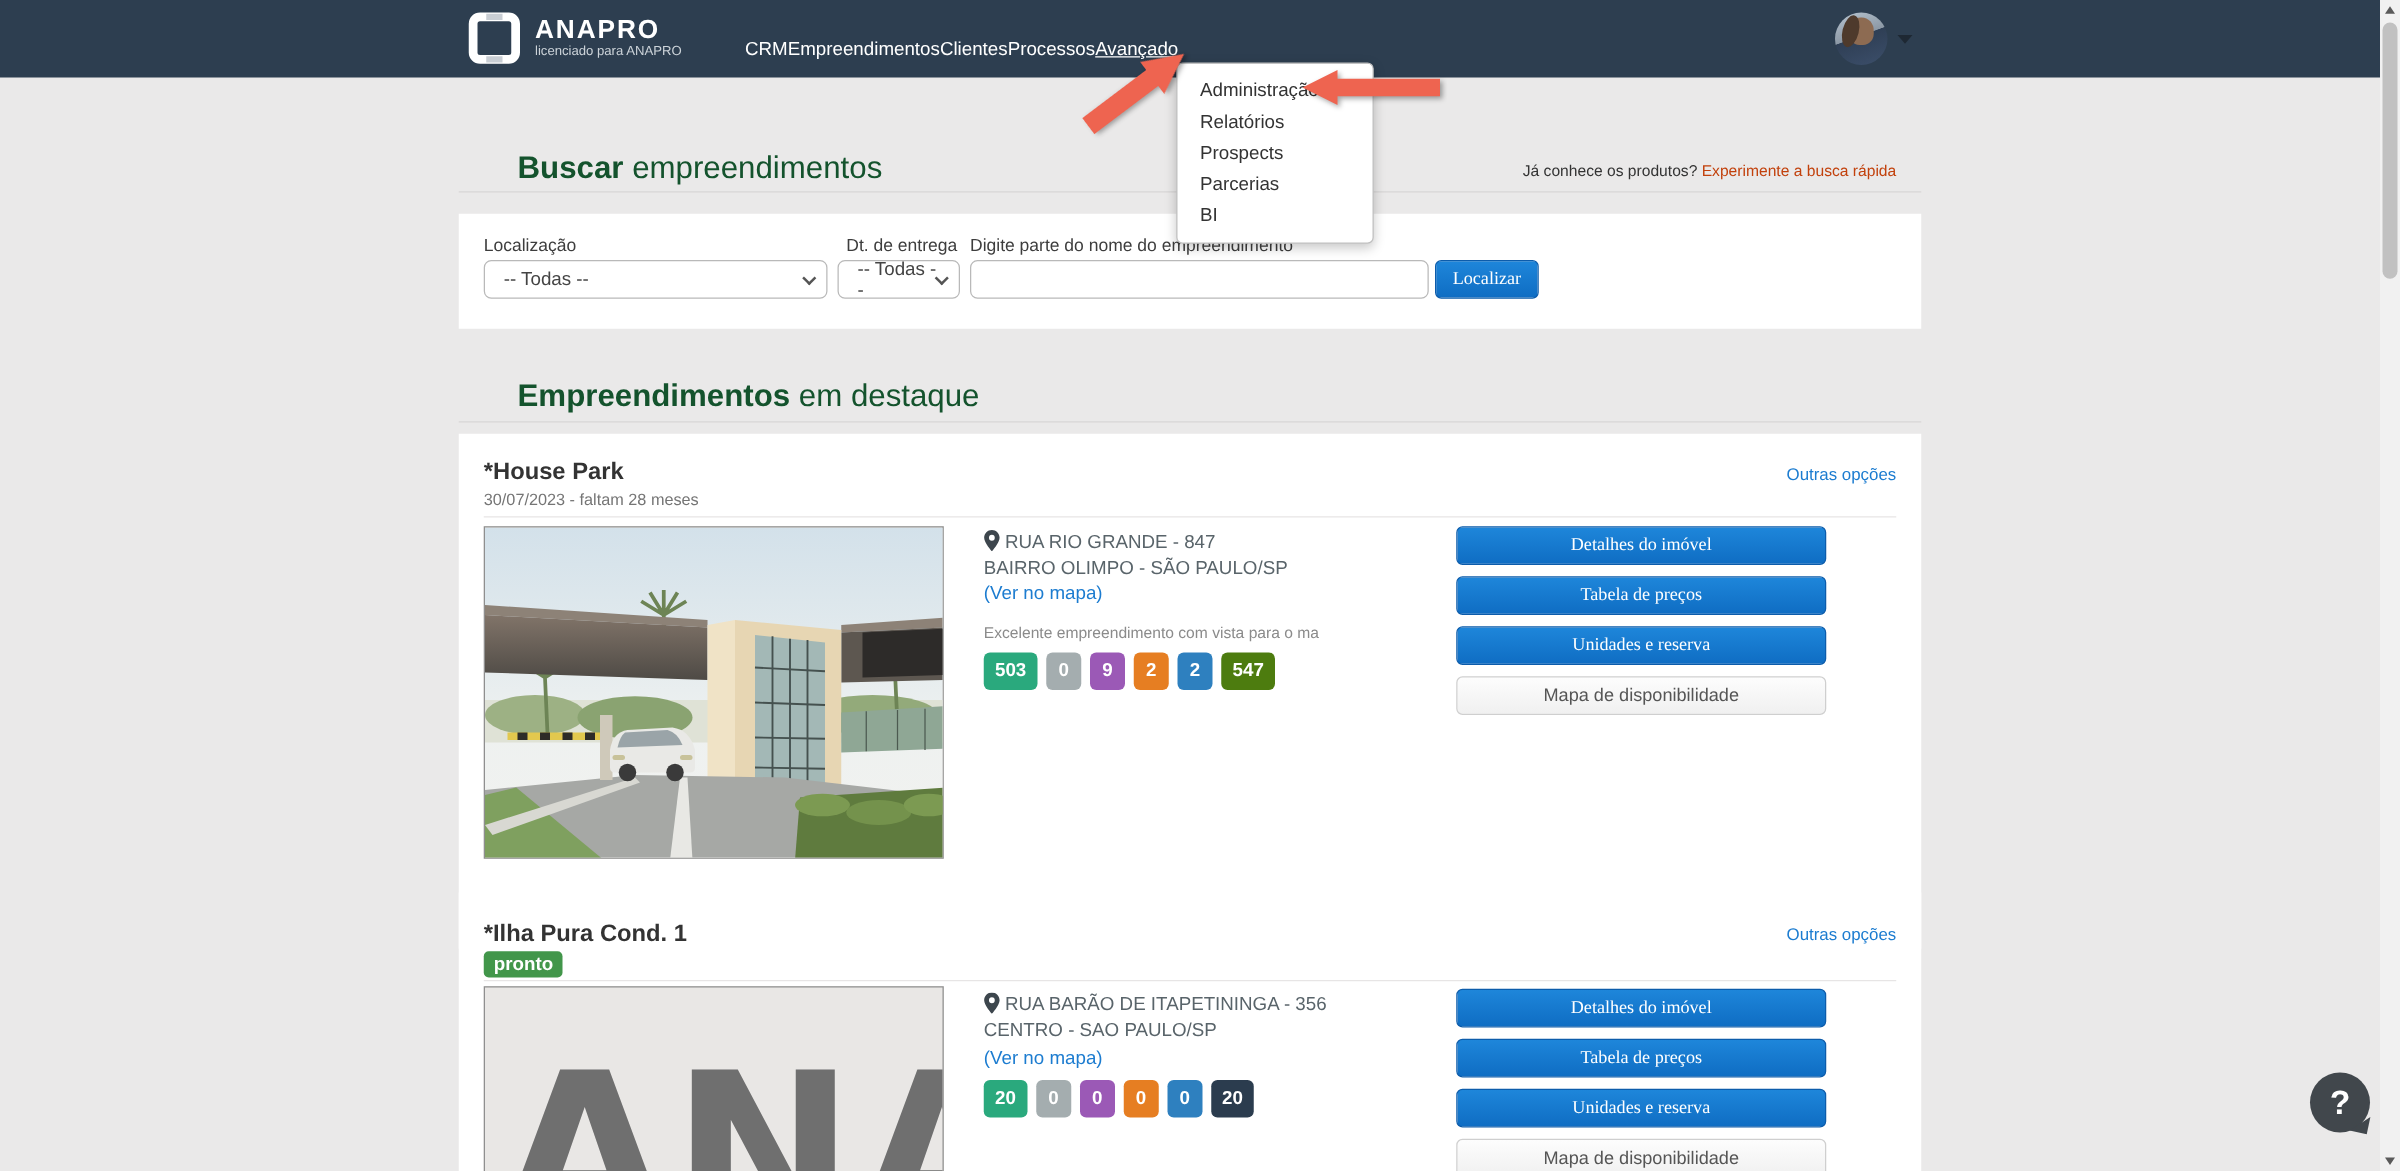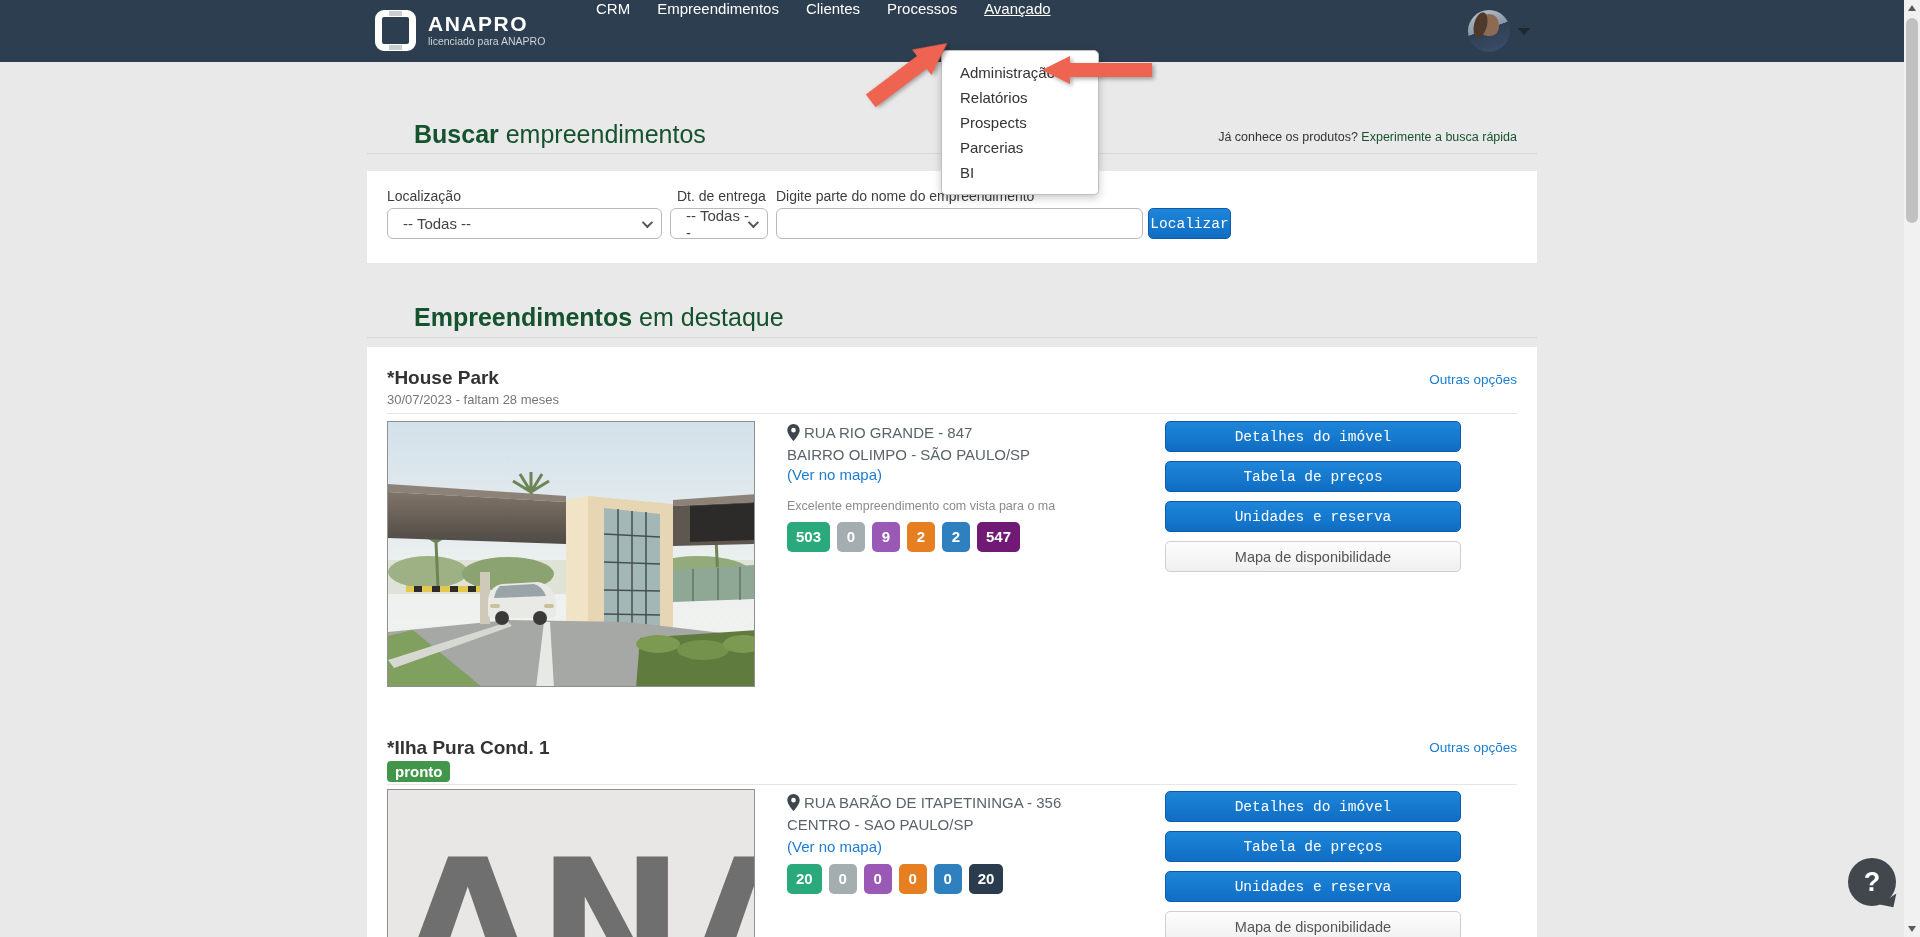--- a/index.html
+++ b/index.html
@@ -8,52 +8,52 @@
 
   
   .navbar { position:absolute; left:0; top:0; width:1904px; height:62px; background:#2d3e50; }
   .brand { position:absolute; left:375px; top:10px; display:flex; align-items:center; cursor:pointer; }
   .brand-icon { width:41px; height:41px; border:7px solid #ffffff; border-radius:9px; background:#2d3e50; position:relative; }
   .brand-icon:before, .brand-icon:after { content:""; position:absolute; left:7px; width:13px; height:5px; background:#c9ced4; }
   .brand-icon:before { top:-6px; } .brand-icon:after { bottom:-6px; }
   .brand-text { margin-left:12px; }
   .brand-name { color:#fff; font-size:21px; font-weight:bold; letter-spacing:1.5px; line-height:22px; }
   .brand-sub { color:#ccd3d9; font-size:10.5px; line-height:13px; }
-  .nav-links { position:absolute; left:596px; top:0; height:78px; display:flex; gap:27px; }
+  .nav-links { position:absolute; left:596px; top:0; height:78px; display:flex; align-items:center; }
   .nav-link { color:#fff; font-size:15px; cursor:pointer; white-space:nowrap; }
   .nav-link.underlined { text-decoration:underline; }
   .avatar-wrap { position:absolute; left:1468px; top:10px; display:flex; align-items:center; cursor:pointer; }
   .avatar { width:42px; height:42px; border-radius:50%; overflow:hidden; background:linear-gradient(160deg,#b9c6d2 0%,#8c98a5 45%,#2f3f55 46%,#3c4f6b 100%); position:relative; }
   .avatar:before { content:""; position:absolute; left:11px; top:4px; width:20px; height:22px; border-radius:48% 48% 42% 42%; background:#8d6b52; }
   .avatar:after { content:""; position:absolute; left:6px; top:2px; width:13px; height:26px; border-radius:50%; background:#4e3a2c; transform:rotate(14deg); }
   .avatar-caret { margin-left:8px; width:0; height:0; border-left:6px solid transparent; border-right:6px solid transparent; border-top:7px solid #1e2833; }
 
   
   .dropdown { position:absolute; left:941px; top:50px; width:158px; background:#fff; border:1px solid #bfbfbf; border-radius:5px; box-shadow:0 3px 9px rgba(0,0,0,.22); padding:9px 0; z-index:30; }
   .dropdown-item { font-size:15px; color:#333; padding:4px 18px; line-height:17px; cursor:pointer; }
 
   
   .arrow-svg { position:absolute; z-index:40; pointer-events:none; }
 
   
   .section-title { position:absolute; font-size:25px; color:#14532d; font-weight:normal;margin-left:47px; }
   .section-title b { font-weight:bold; }
   .hr { position:absolute; height:1px; background:#d8d6d6; width:1170px; left:367px; }
   .promo { position:absolute; top:130px; left:367px; width:1150px; text-align:right; font-size:12.5px; color:#333; }
-  .promo a { color:#14532d; text-decoration:none; cursor:pointer; }
+  .promo a { color:#c2410c; text-decoration:none; cursor:pointer; }
 
   
   .panel { position:absolute; left:367px; width:1170px; background:#fff; }
 
   
   .field-label { position:absolute; font-size:14px; color:#3d3d3d; top:17px; }
   .selectbox { position:absolute; top:37px; height:31px; border:1px solid #b9b9b9; border-radius:6px; background:#fff; display:flex; align-items:center; padding:0 15px; font-size:15px; color:#444; cursor:pointer; }
   .selectbox .chev { position:absolute; right:11px; top:11px; width:8px; height:8px; border-right:2px solid #555; border-bottom:2px solid #555; transform:rotate(45deg) translateY(-2px); }
   .textinput { position:absolute; top:37px; height:31px; border:1px solid #b9b9b9; border-radius:6px; background:#fff; font-size:15px; padding:0 10px; color:#333; outline:none; }
-  .btn-blue { background:linear-gradient(#1e86da,#0f6dc3); border:1px solid #0c5cab; border-radius:5px; color:#fff; font-size:14.5px; font-family:Liberation Mono, monospace; cursor:pointer; }
+  .btn-blue { background:linear-gradient(#1e86da,#0f6dc3); border:1px solid #0c5cab; border-radius:5px; color:#fff; font-size:14.5px; font-family:Liberation Serif, serif; cursor:pointer; }
   .btn-light { background:linear-gradient(#fdfdfd,#f0f0f0); border:1px solid #cfcfcf; border-radius:5px; color:#555; font-size:14.5px; font-family:"Liberation Sans",sans-serif; cursor:pointer; }
 
   
   .card-title { position:absolute; left:20px; font-size:19px; font-weight:bold; color:#333; }
   .card-date { position:absolute; left:20px; font-size:13px; color:#757575; }
   .options-link { position:absolute; right:20px; font-size:13.5px; color:#1c7cd0; cursor:pointer; }
   .card-divider { position:absolute; left:20px; right:20px; height:1px; background:#e7e5e5; }
   .photo { position:absolute; left:20px; width:368px; height:266px; border:1px solid #8f8f8f; overflow:hidden; background:#e9e7e5; cursor:pointer; }
   .addr-line { position:absolute; left:420px; font-size:15px; color:#59646a; white-space:nowrap; }
   .addr-line .pin { margin-right:4px; vertical-align:-3px; }
@@ -246,21 +246,21 @@
     <div class="addr-line" style="top:99px;">BAIRRO OLIMPO - SÃO PAULO/SP</div>
     <a class="map-link" style="top:119px;">(Ver no mapa)</a>
     <div class="card-desc" style="top:152px;text-align:center;">Excelente empreendimento com vista para o ma</div>
 
     <div class="counters" style="top:175px;">
       <span class="counter" style="background-color: rgb(42, 169, 125);">503</span>
       <span class="counter" style="background-color: rgb(164, 173, 175);">0</span>
       <span class="counter" style="background-color: rgb(155, 89, 182);">9</span>
       <span class="counter" style="background-color: rgb(230, 126, 34);">2</span>
       <span class="counter" style="background-color: rgb(46, 128, 191);">2</span>
-      <span class="counter" style="background-color: #701a75;">547</span>
+      <span class="counter" style="background-color: #4d7c0f;">547</span>
     </div>
 
     <button class="card-btn btn-blue" style="top:74px;">Detalhes do imóvel</button>
     <button class="card-btn btn-blue" style="top:114px;">Tabela de preços</button>
     <button class="card-btn btn-blue" style="top:154px;">Unidades e reserva</button>
     <button class="card-btn btn-light" style="top:194px;">Mapa de disponibilidade</button>
   </div>
 
   <div class="panel" style="top:714px; height:345px;">
     <div class="card-title" style="top:23px;">*Ilha Pura Cond. 1</div>

